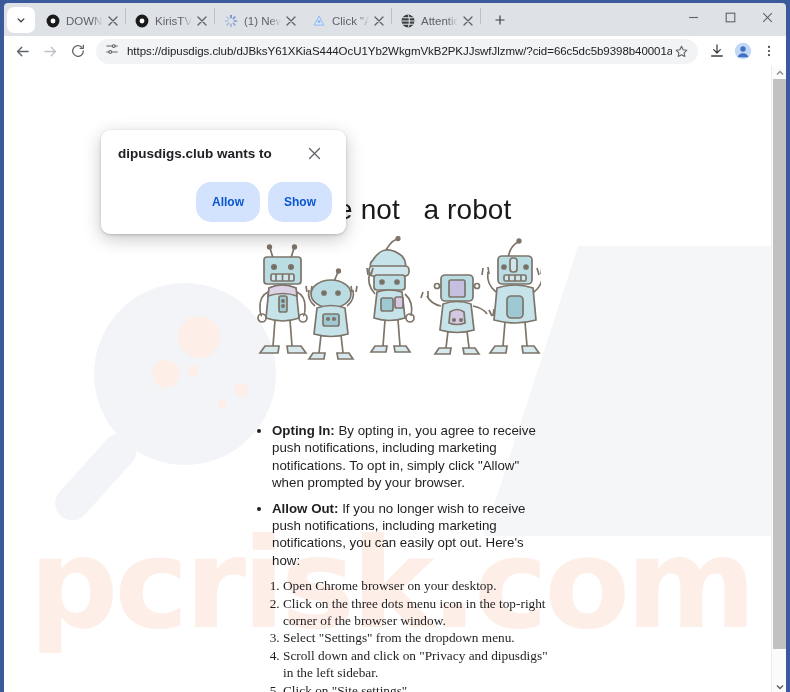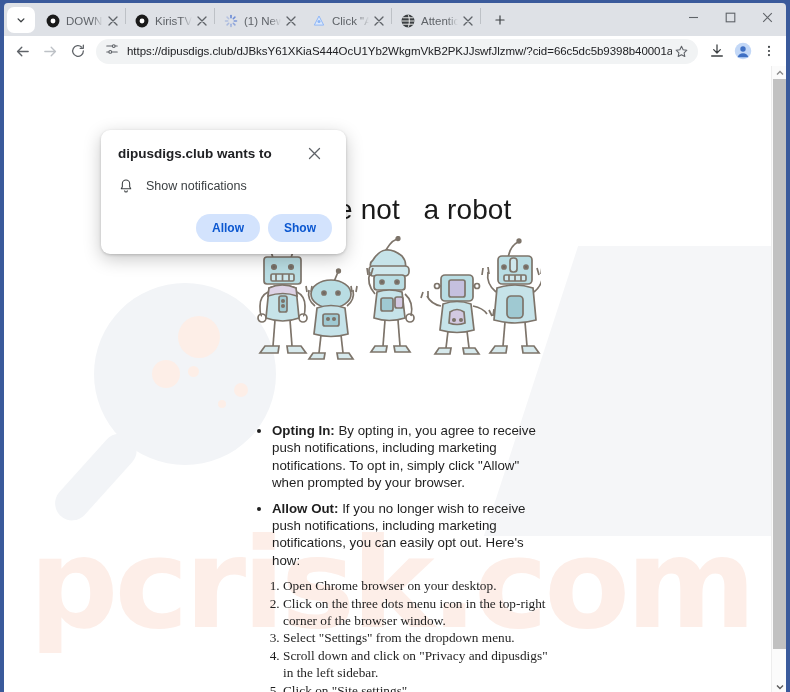--- a/index.html
+++ b/index.html
@@ -195,21 +195,21 @@
   .perm-head {
     display:flex; align-items:flex-end; padding:0 23px 0 17px;
   }
   .perm-title { flex:1 1 auto; font-size:13.5px; font-weight:700; color:#202124; line-height:16px; }
   .perm-close { width:18px;height:18px;flex:0 0 auto; display:flex;align-items:center;justify-content:center;}
   .perm-row { display:flex; align-items:center; padding:16px 17px 0 17px; }
   .perm-row .bellwrap { width:22px; flex:0 0 auto; display:flex; align-items:center; }
   .perm-row .label { font-size:12.5px; color:#3c4043; margin-left:6px; }
   .perm-actions { display:flex; justify-content:flex-end; gap:8px; padding:20px 14px 0 14px; }
   .pbtn {
-    border:none; border-radius:15px; height:28px; padding:0 16px;
+    border:none; border-radius:15px; height:40px; padding:0 16px;
     background:#d3e3fd; color:#0b57d0; font-size:12px; font-weight:600;
     font-family:"Liberation Sans", sans-serif; cursor:pointer;
   }
 </style>
 </head>
 <body>
 
 <div class="window">
 
   <div class="tabstrip">
@@ -569,29 +569,20 @@
 
     <div class="permission">
       <div class="perm-head">
         <div class="perm-title">dipusdigs.club wants to</div>
         <div class="perm-close">
           <svg width="13" height="13" viewBox="0 0 13 13">
               <path d="M1.5 1.5l10 10M11.5 1.5l-10 10" stroke="#5f6368" stroke-width="1.3" stroke-linecap="round"></path>
             </svg>
         </div>
       </div>
-      <div class="perm-row">
-        <span class="bellwrap">
-          <svg width="16" height="16" viewBox="0 0 24 24">
-              <path d="M12 3a5.5 5.5 0 0 0-5.5 5.5V13l-1.6 3.2h14.2L17.5 13V8.5A5.5 5.5 0 0 0 12 3z" fill="none" stroke="#3c4043" stroke-width="1.6" stroke-linejoin="round"></path>
-              <path d="M10 19a2 2 0 0 0 4 0" fill="none" stroke="#3c4043" stroke-width="1.6" stroke-linecap="round"></path>
-            </svg>
-        </span>
-        <span class="label">Show notifications</span>
-      </div>
       <div class="perm-actions">
         <button class="pbtn">Allow</button>
         <button class="pbtn">Show</button>
       </div>
     </div>
 
   </div>
 </div>
 
 </body></html>

